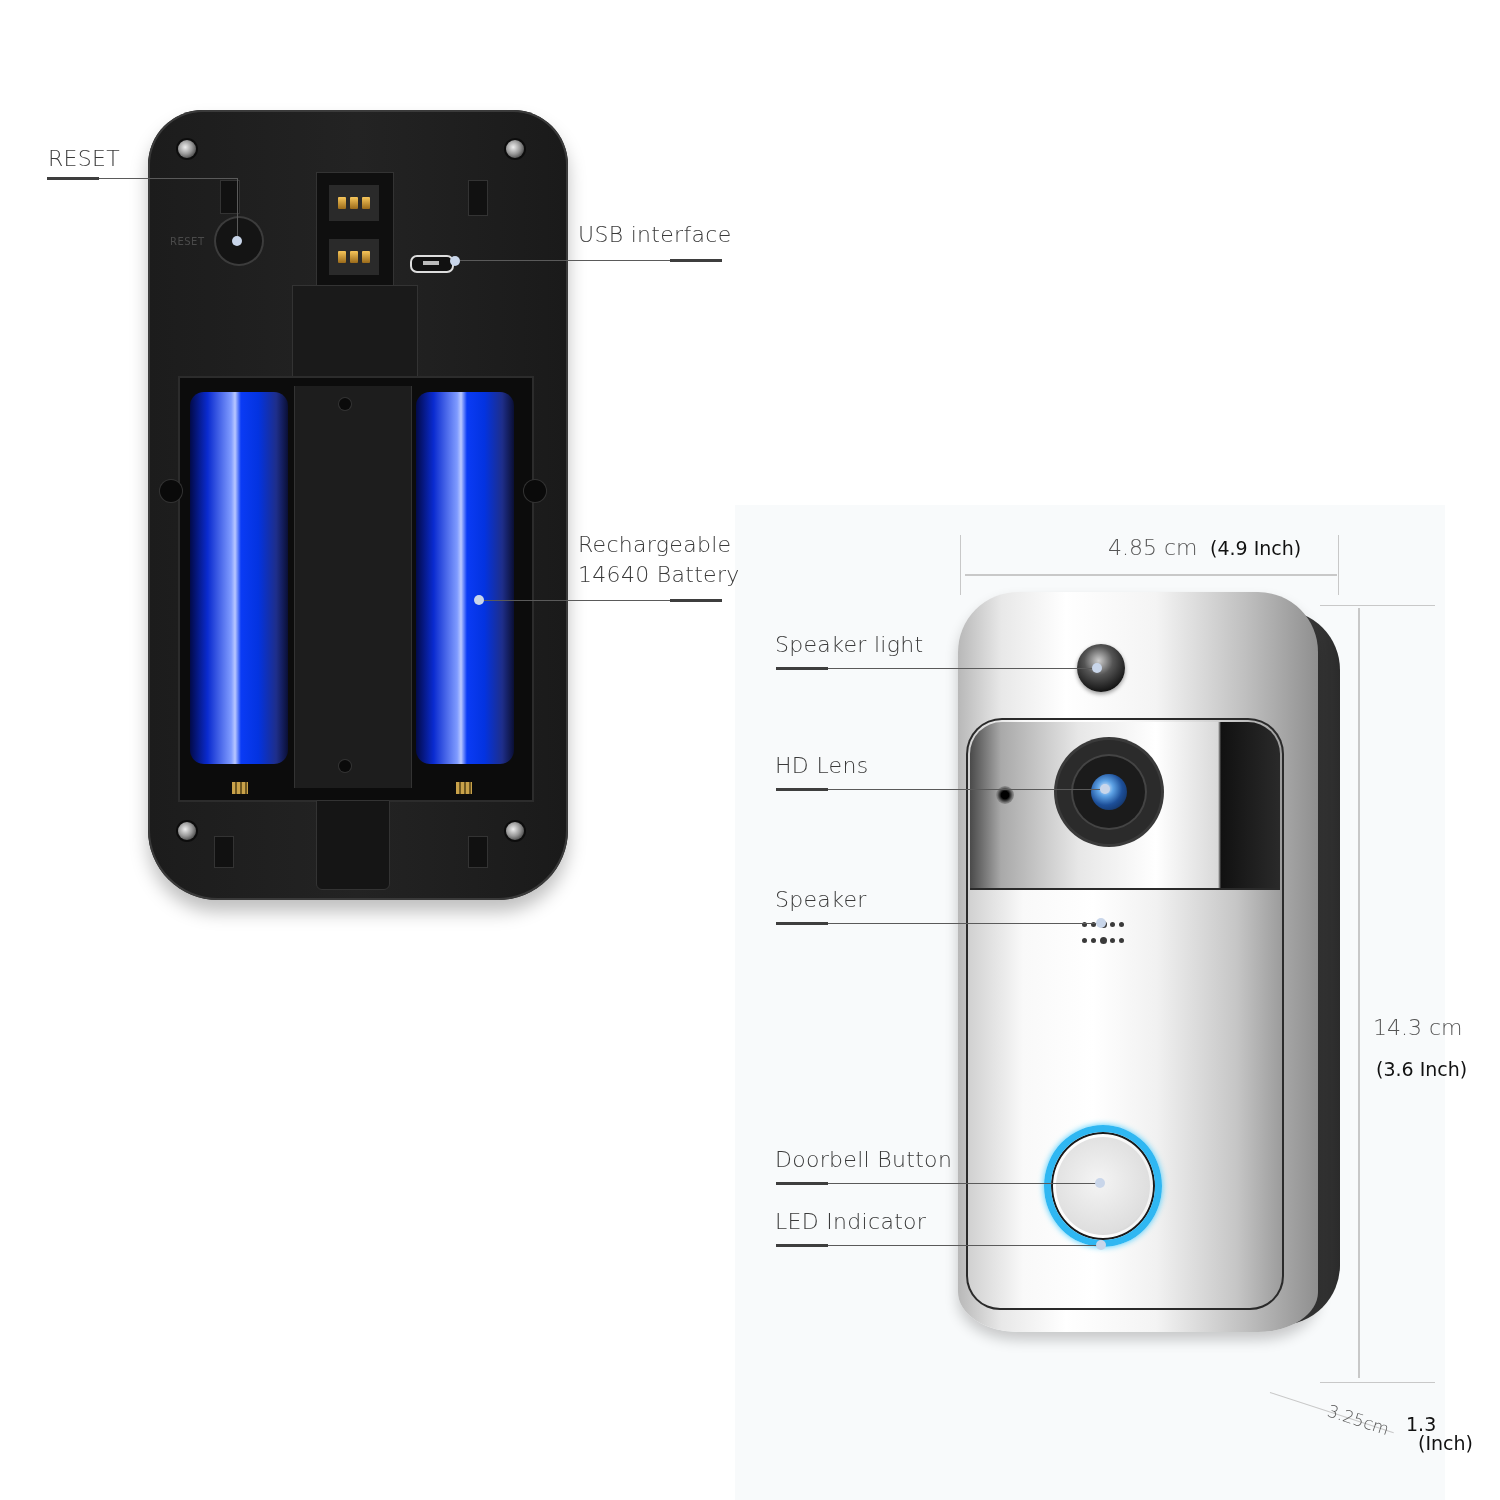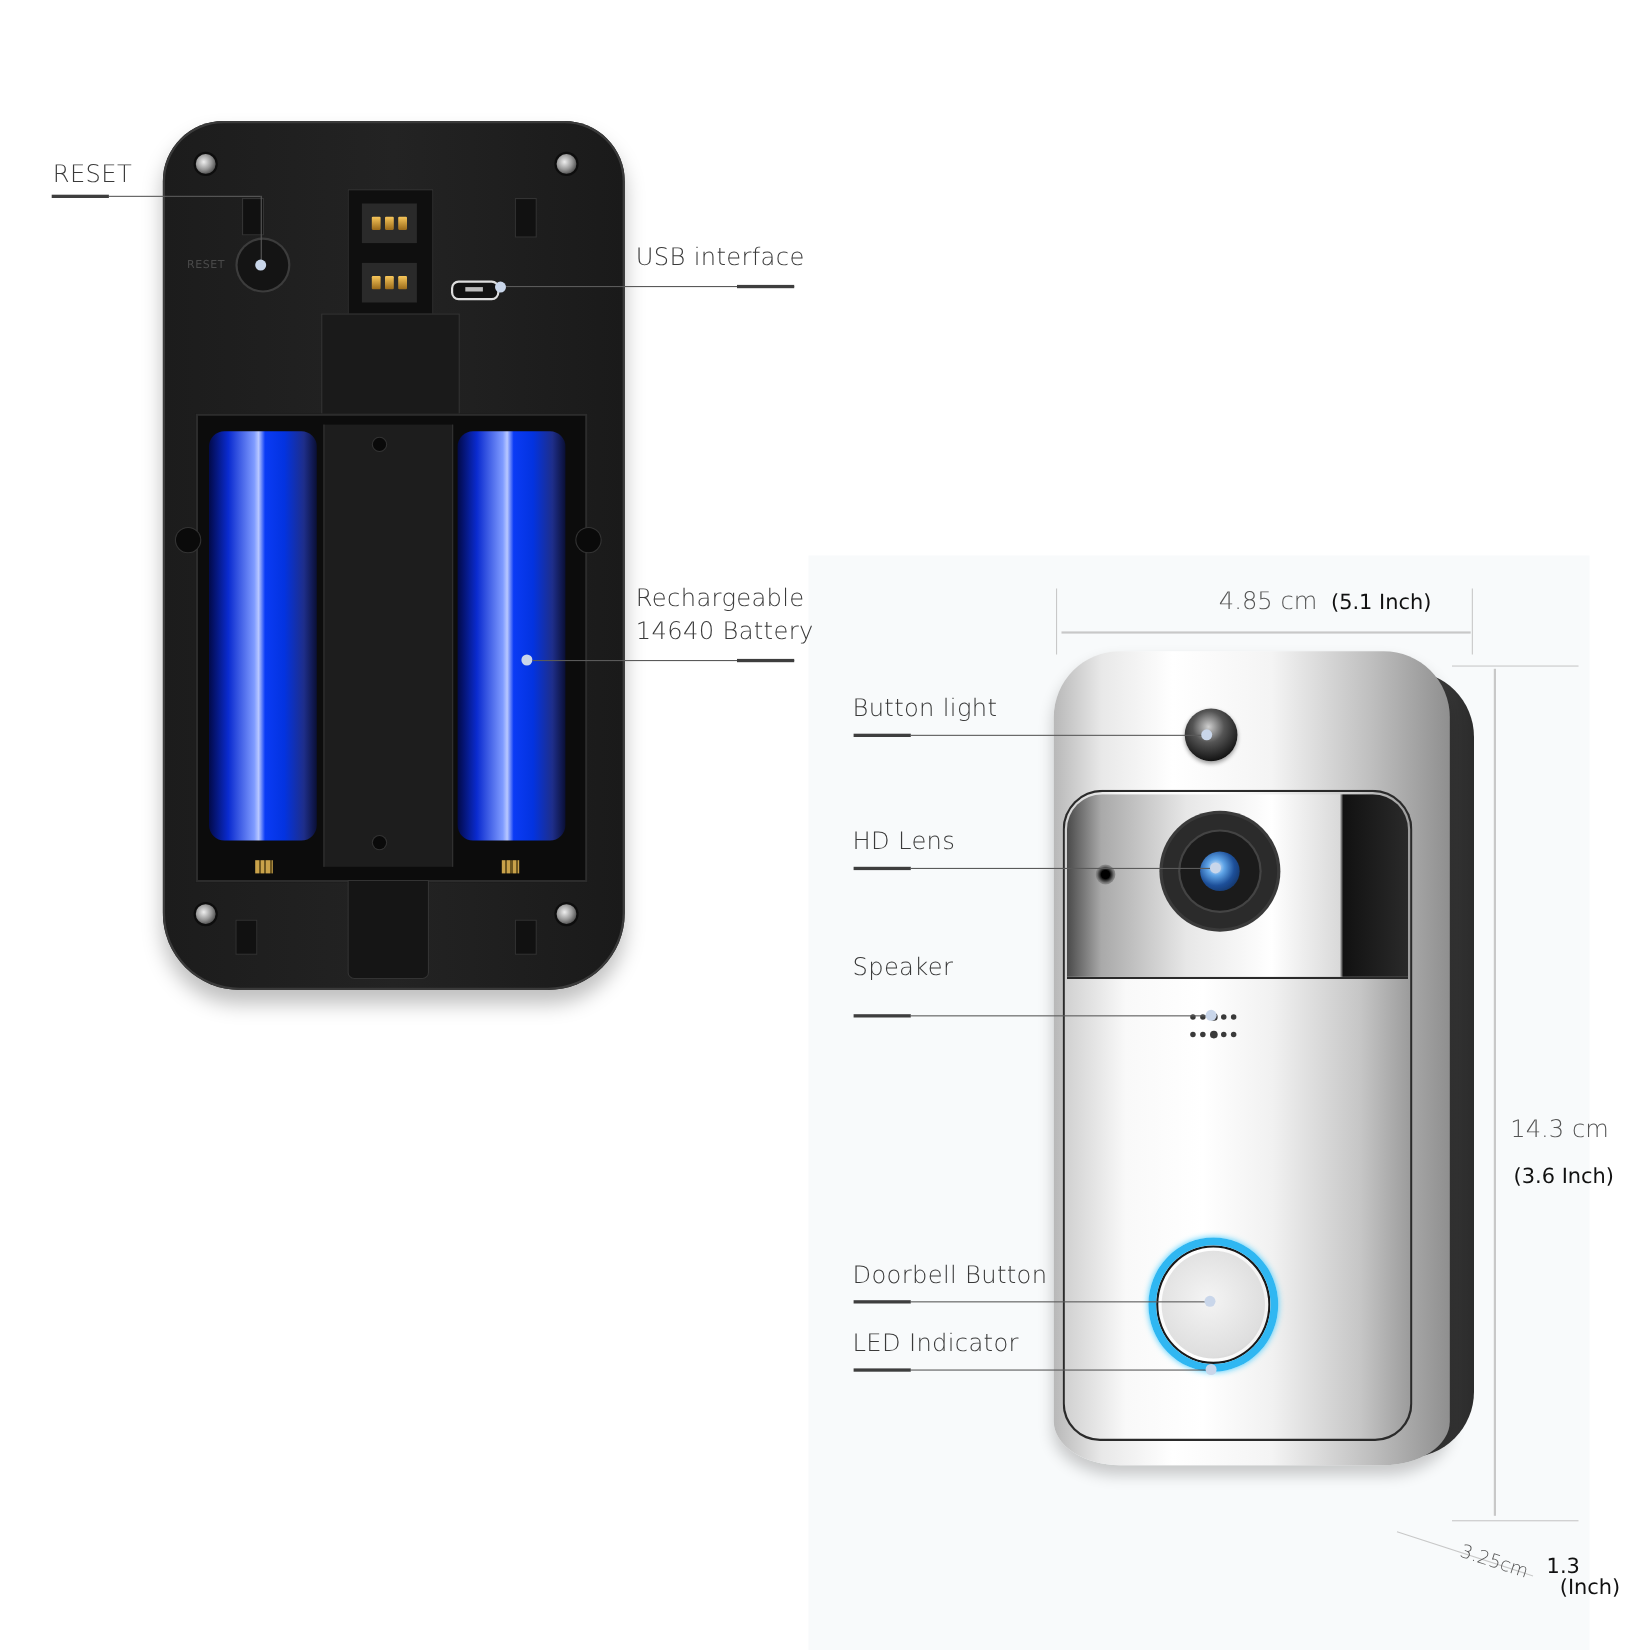--- a/index.html
+++ b/index.html
@@ -180,21 +180,21 @@
   <div class="abs leader" style="left:484px;top:600px;width:238px"></div>
   <div class="abs underline" style="left:670px;top:599px;width:52px"></div>
 </div>
 
 <div>
 
   <div class="abs dimline" style="left:960px;top:535px;width:1px;height:60px"></div>
   <div class="abs dimline" style="left:1338px;top:535px;width:1px;height:60px"></div>
   <div class="abs dimline" style="left:965px;top:574px;width:372px;height:2px"></div>
   <div class="abs dim-cm" style="left:1108px;top:535px">4.85 cm</div>
-  <div class="abs dim-in" style="left:1210px;top:537px">(5.1 Inch)</div>
+  <div class="abs dim-in" style="left:1210px;top:537px">(4.9 Inch)</div>
 
   <div class="abs dimline" style="left:1320px;top:605px;width:115px;height:1px"></div>
   <div class="abs dimline" style="left:1320px;top:1382px;width:115px;height:1px"></div>
   <div class="abs dimline" style="left:1358px;top:608px;width:2px;height:770px"></div>
   <div class="abs dim-cm" style="left:1373px;top:1015px">14.3 cm</div>
   <div class="abs dim-in" style="left:1376px;top:1058px">(3.6 Inch)</div>
 
   <div class="abs dimline" style="left:1270px;top:1392px;width:130px;height:1px;transform:rotate(18deg);transform-origin:left"></div>
   <div class="abs dim-cm" style="left:1328px;top:1400px;font-size:17px;transform:rotate(18deg);transform-origin:left">3.25cm</div>
   <div class="abs dim-in" style="left:1406px;top:1413px">1.3</div>
@@ -219,31 +219,31 @@
     <div class="abs spk" style="left:1082px;top:938px"></div>
     <div class="abs spk" style="left:1091px;top:938px"></div>
     <div class="abs spk" style="left:1100px;top:937px;width:7px;height:7px"></div>
     <div class="abs spk" style="left:1110px;top:938px"></div>
     <div class="abs spk" style="left:1119px;top:938px"></div>
   </div>
 
   <div class="abs bell-btn"></div>
   <div class="abs bell-ring"></div>
 
-  <div class="abs label" style="left:775px;top:632px">Button light</div>
+  <div class="abs label" style="left:775px;top:632px">Speaker light</div>
   <div class="abs underline" style="left:776px;top:667px;width:52px"></div>
   <div class="abs leader" style="left:828px;top:668px;width:265px"></div>
   <div class="abs dot" style="left:1092px;top:663px"></div>
 
   <div class="abs label" style="left:775px;top:753px">HD Lens</div>
   <div class="abs underline" style="left:776px;top:788px;width:52px"></div>
   <div class="abs leader" style="left:828px;top:789px;width:272px"></div>
   <div class="abs dot" style="left:1100px;top:784px"></div>
 
-  <div class="abs label" style="left:775px;top:867px">Speaker</div>
+  <div class="abs label" style="left:775px;top:887px">Speaker</div>
   <div class="abs underline" style="left:776px;top:922px;width:52px"></div>
   <div class="abs leader" style="left:828px;top:923px;width:272px"></div>
   <div class="abs dot" style="left:1096px;top:918px"></div>
 
   <div class="abs label" style="left:775px;top:1147px">Doorbell Button</div>
   <div class="abs underline" style="left:776px;top:1182px;width:52px"></div>
   <div class="abs leader" style="left:828px;top:1183px;width:268px"></div>
   <div class="abs dot" style="left:1095px;top:1178px"></div>
 
   <div class="abs label" style="left:775px;top:1209px">LED Indicator</div>

